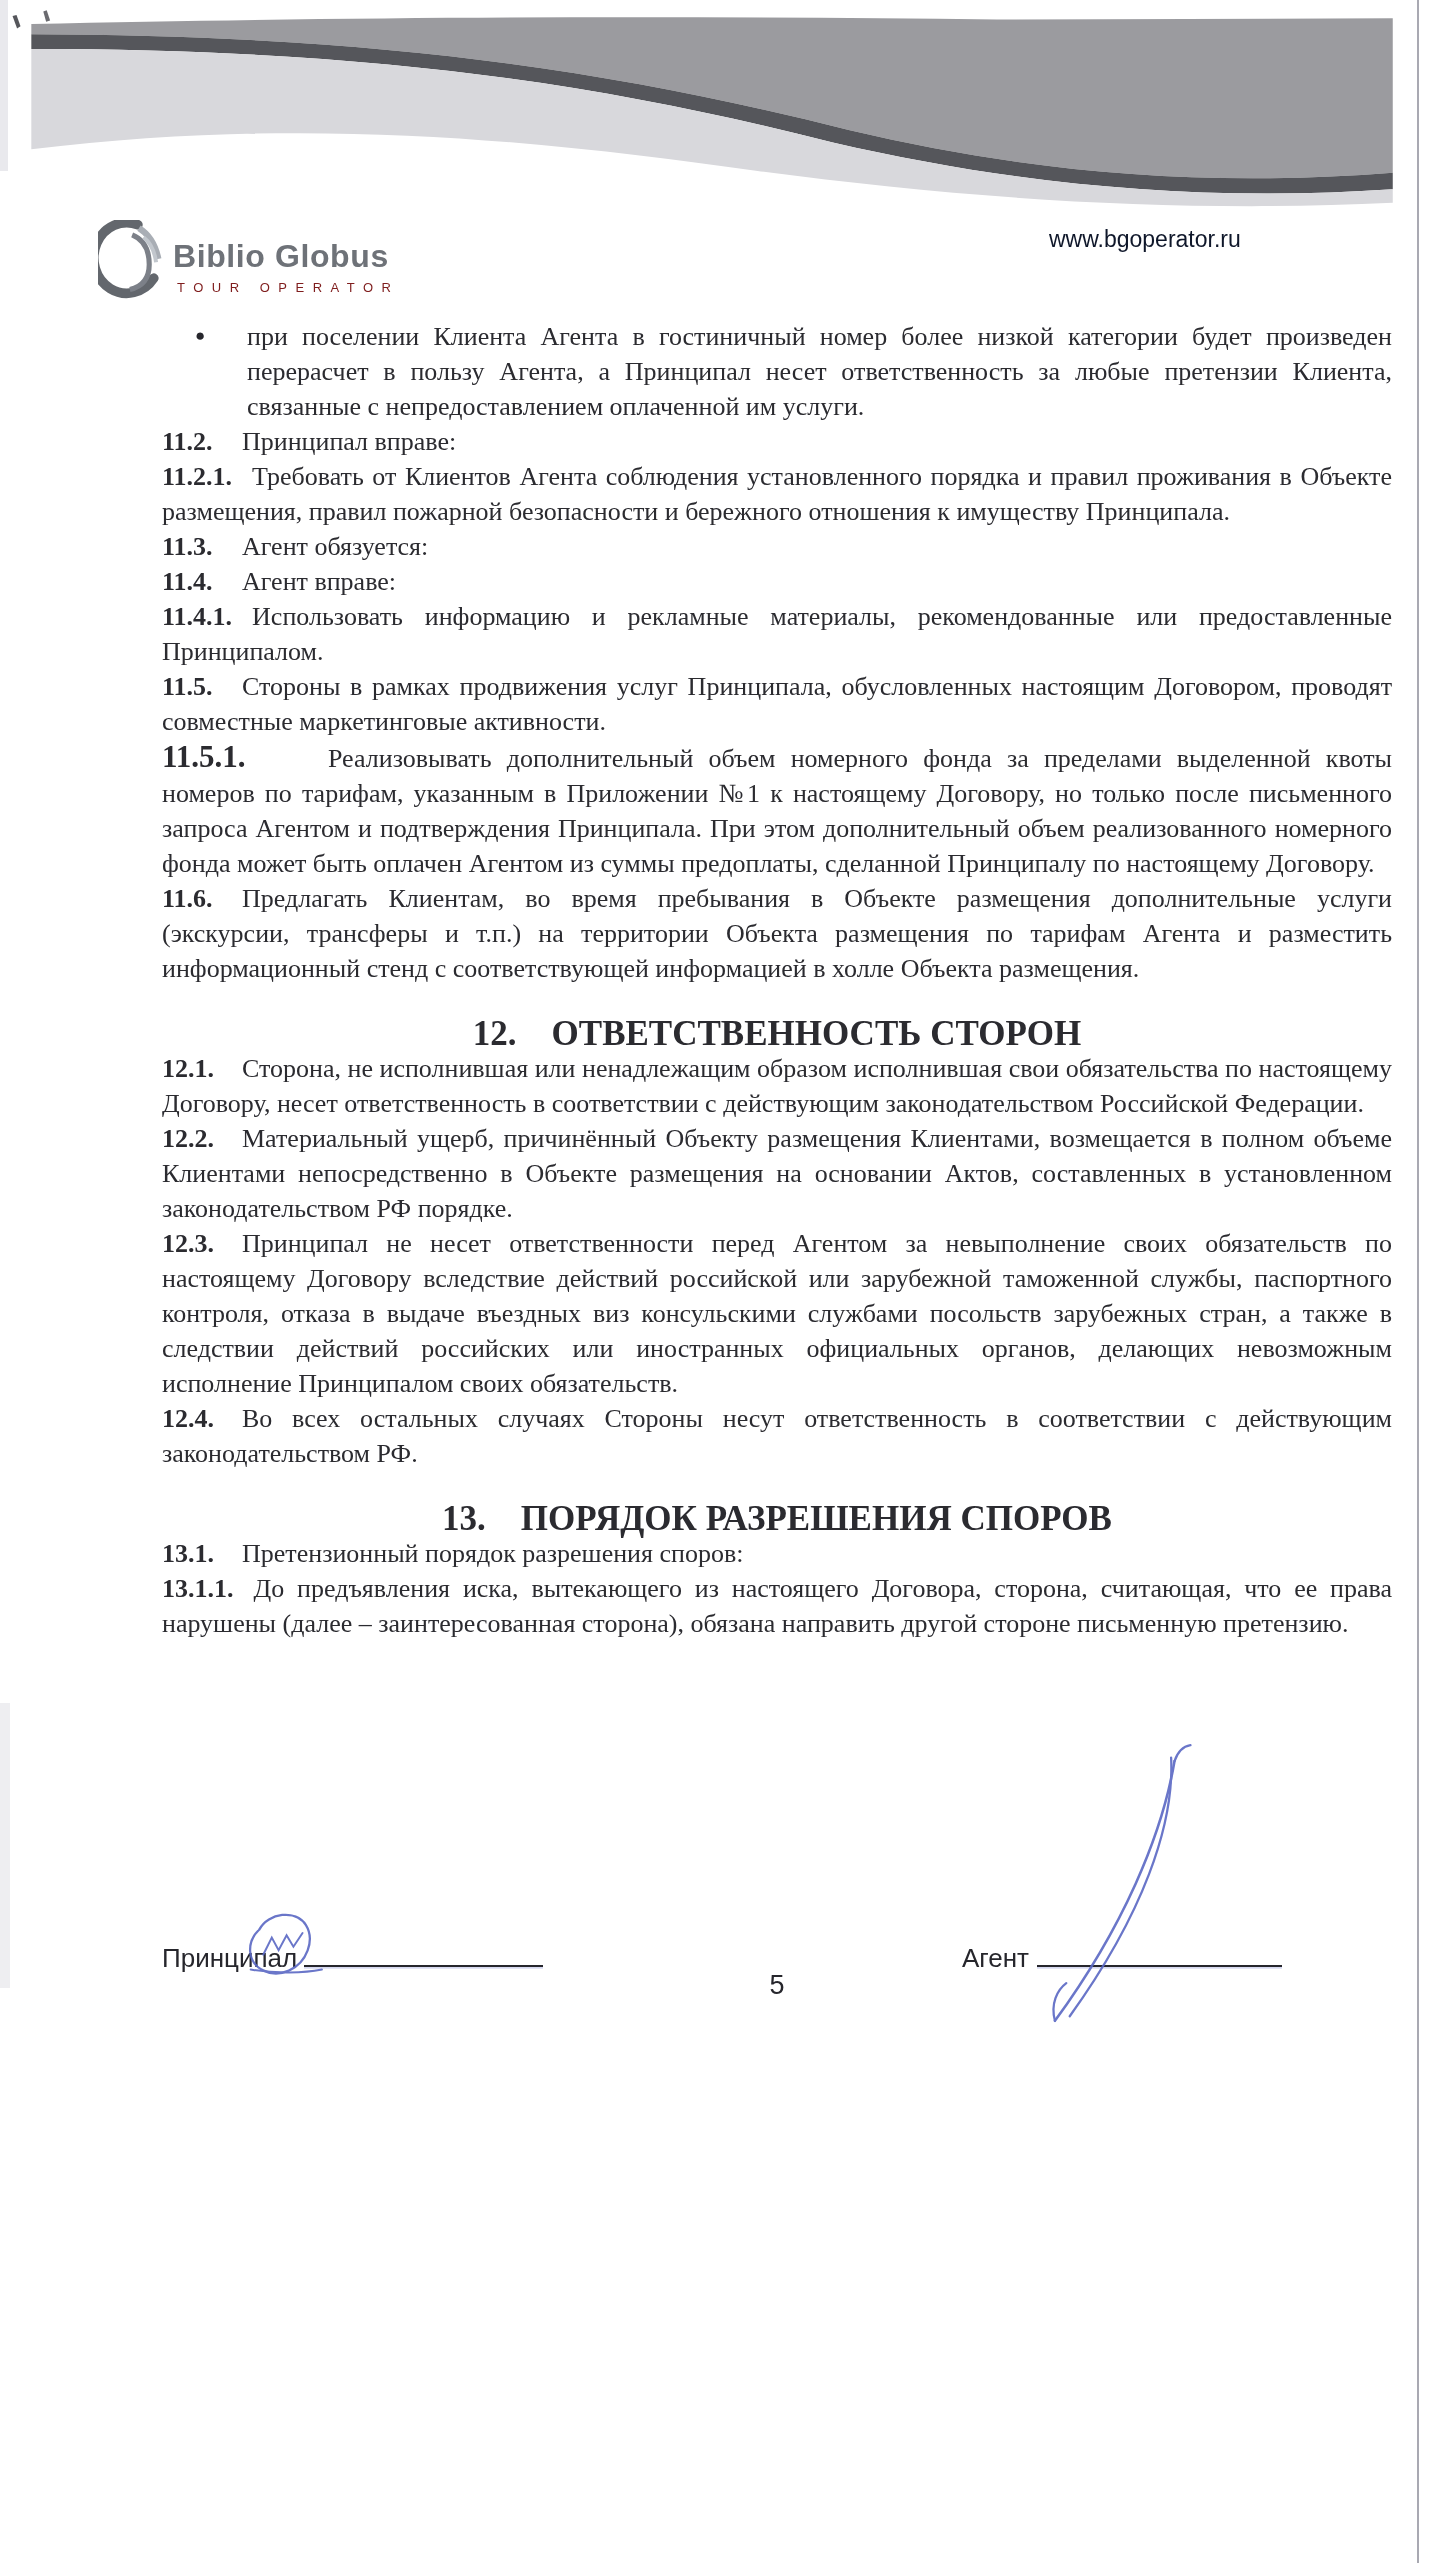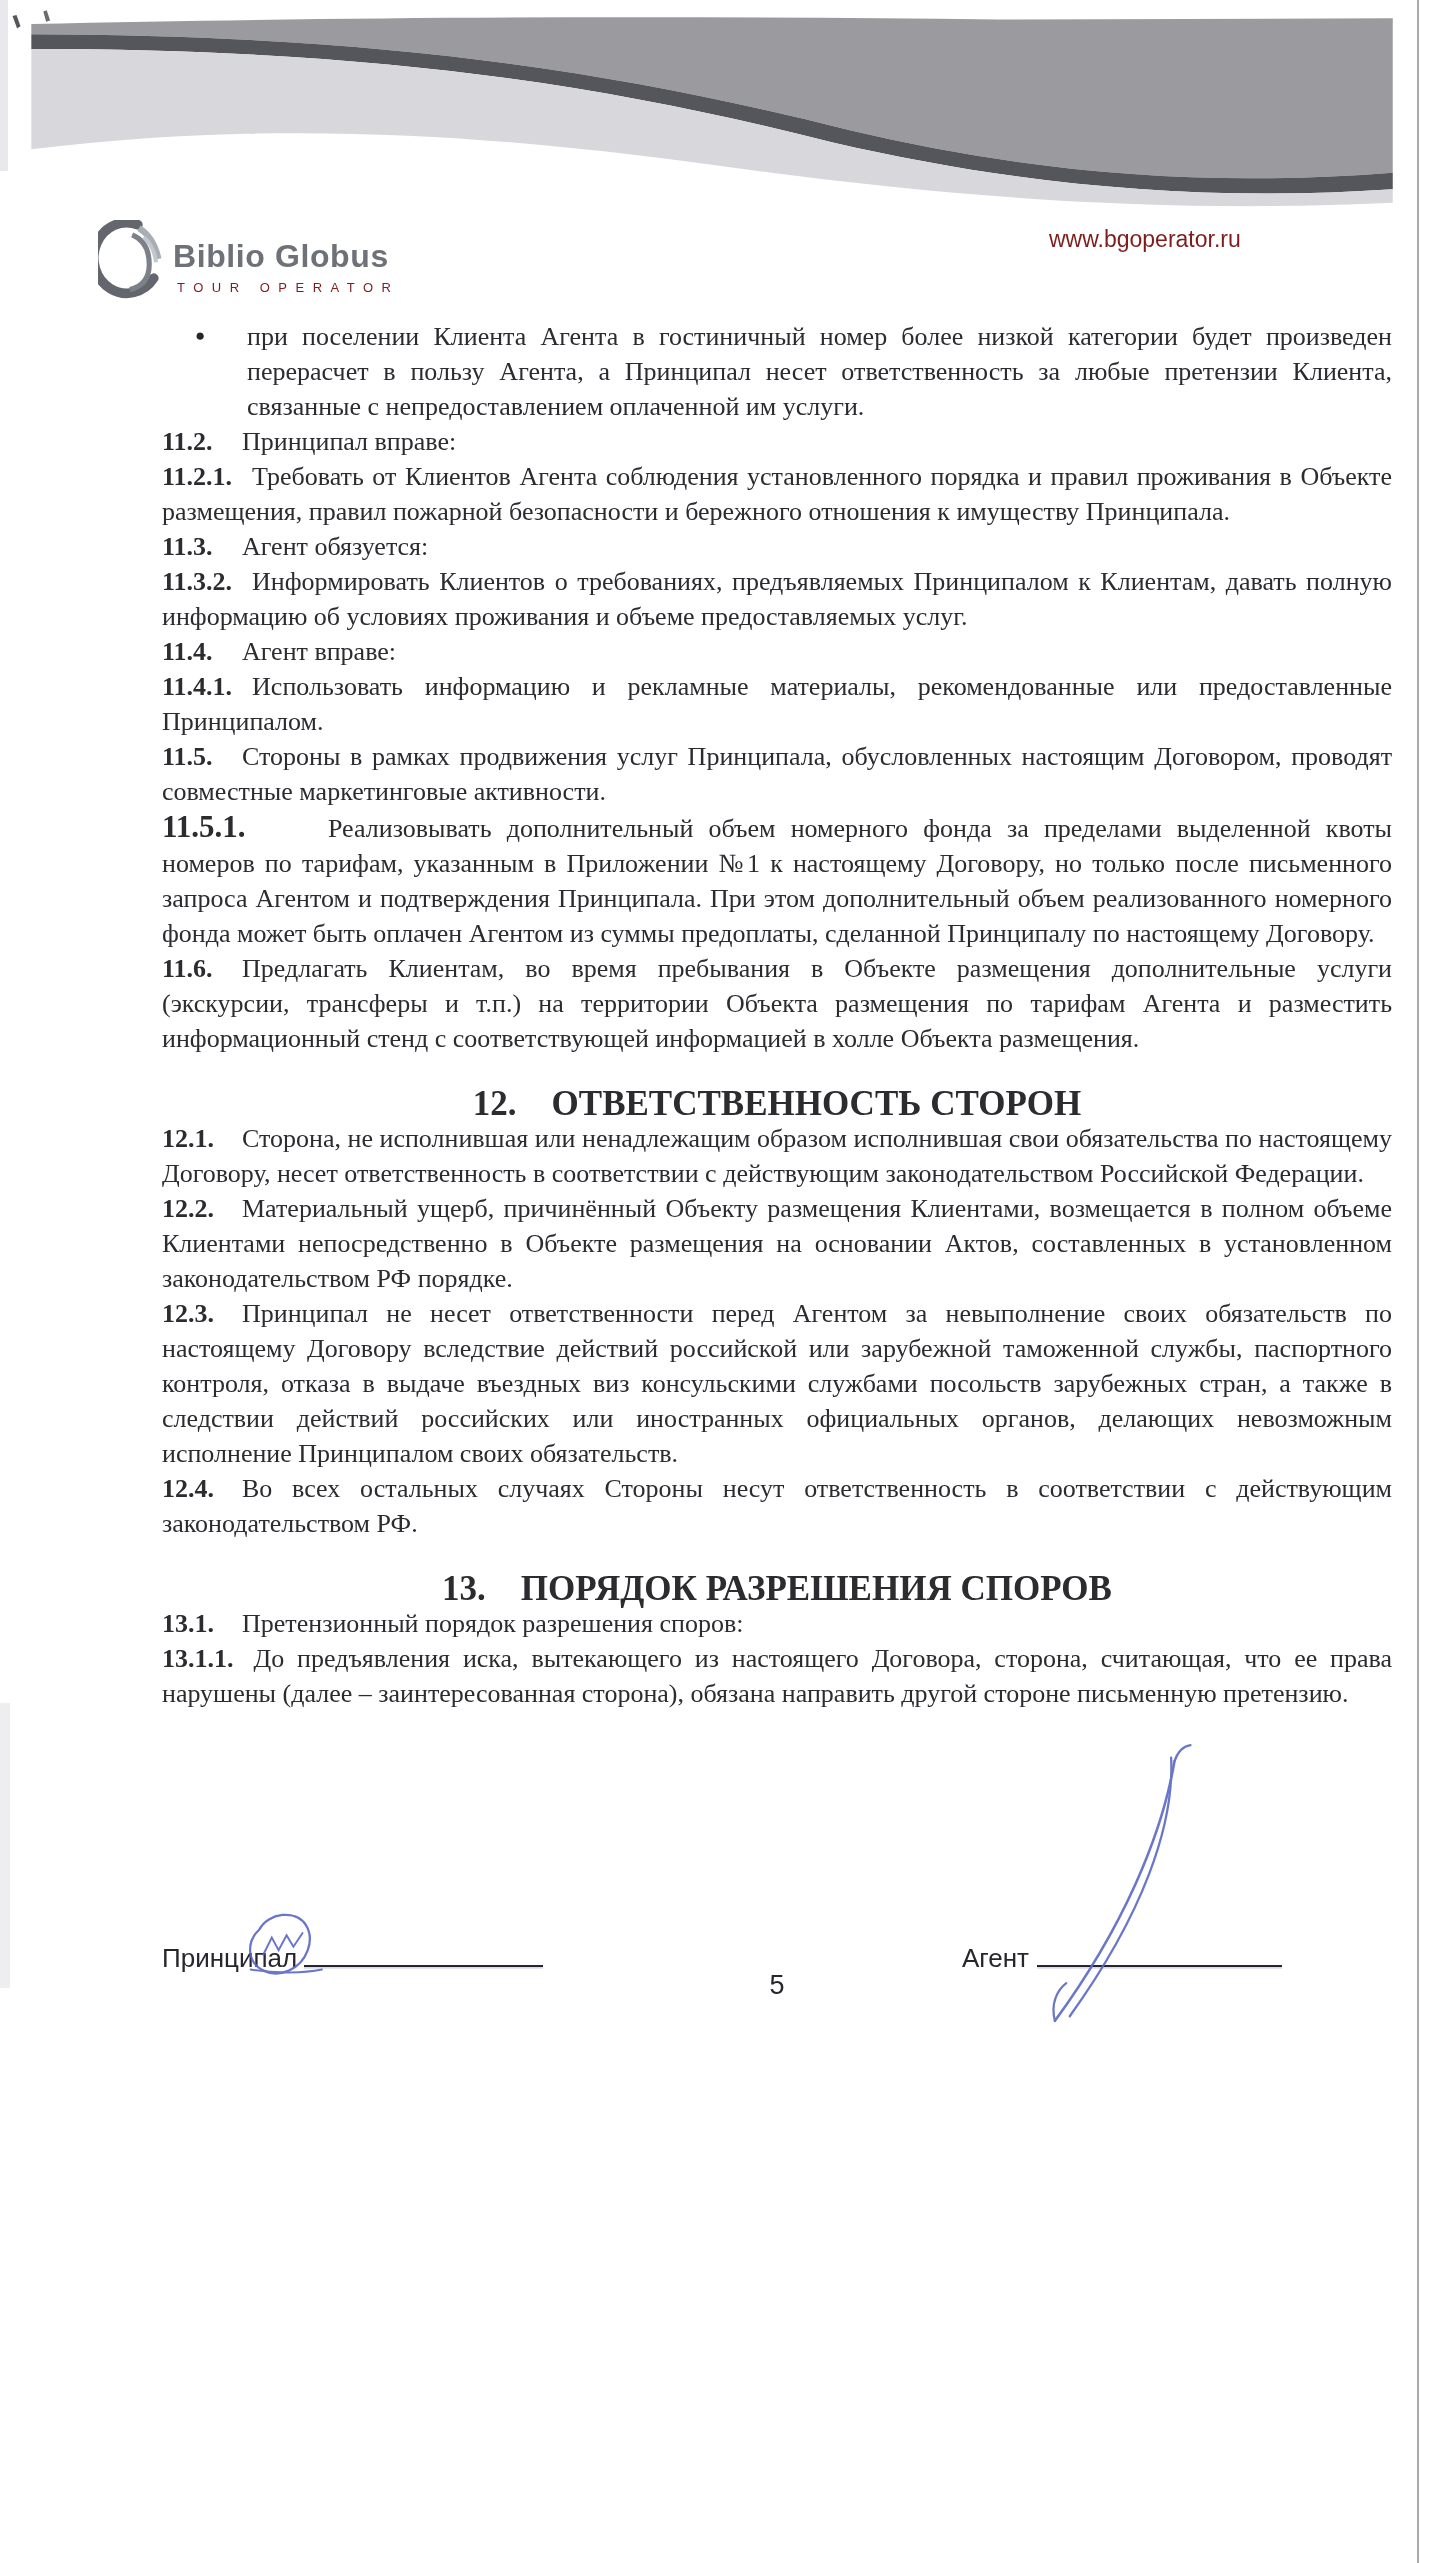--- a/index.html
+++ b/index.html
@@ -11,21 +11,21 @@
   .scan-edge-left-bottom{position:absolute;left:0;top:1703px;width:10.3px;height:285px;background:#ececf0;opacity:.9;}
   .scan-line-right{position:absolute;left:1417px;top:0;width:1.7px;height:2563px;background:#9a9aa4;opacity:.85;}
   
   .logo-row{position:absolute;left:0;top:0;width:1452px;}
   .logo-mark{position:absolute;left:98px;top:220px;}
   .logo-text{position:absolute;left:173px;top:238px;font-family:"Liberation Sans",sans-serif;
              font-weight:bold;font-size:32px;color:#6e7278;letter-spacing:0.6px;}
   .logo-tagline{position:absolute;left:177px;top:280px;font-family:"Liberation Sans",sans-serif;
              font-size:13px;color:#7f1d1d;letter-spacing:8.5px;}
   .website{position:absolute;left:1049px;top:226px;font-family:"Liberation Sans",sans-serif;
-             font-size:23px;color:#7f1d1d;}
+             font-size:23px;color:#0f172a;}
   
   .content{position:absolute;left:162px;top:319px;width:1230px;text-align:justify;
            font-size:26px;line-height:35px;}
   .content p{margin:0;}
   .bullet{position:relative;padding-left:85px;margin-bottom:8px;}
   .bullet .dot{position:absolute;left:33px;top:-1.1px;font-size:17px;color:#26262c;}
   .num{font-weight:bold;white-space:nowrap;}
   .num-top{display:inline-block;min-width:80px;}
   .num-sub{margin-right:20px;}
   .num-big{display:inline-block;min-width:166px;font-size:31px;}
@@ -80,21 +80,20 @@
 
     <p class="bullet"><span class="dot">●</span><span>при поселении Клиента Агента в гостиничный номер более низкой категории будет произведен перерасчет в пользу Агента, а Принципал несет ответственность за любые претензии Клиента, связанные с непредоставлением оплаченной им услуги.</span></p>
 
     <p class="clause"><span class="num num-top">11.2.</span><span>Принципал вправе:</span></p>
 
     <p class="clause"><span class="num num-sub">11.2.1.</span><span>Требовать от Клиентов Агента соблюдения установленного порядка и правил проживания в Объекте размещения, правил пожарной безопасности и бережного отношения к имуществу Принципала.</span></p>
 
     <p class="clause"><span class="num num-top">11.3.</span><span>Агент обязуется:</span></p>
 
 
-    <p class="clause"><span class="num num-sub">11.3.2.</span><span>Информировать Клиентов о требованиях, предъявляемых Принципалом к Клиентам, давать полную информацию об условиях проживания и объеме предоставляемых услуг.</span></p>
 
     <p class="clause"><span class="num num-top">11.4.</span><span>Агент вправе:</span></p>
 
     <p class="clause"><span class="num num-sub">11.4.1.</span><span>Использовать информацию и рекламные материалы, рекомендованные или предоставленные Принципалом.</span></p>
 
     <p class="clause"><span class="num num-top">11.5.</span><span>Стороны в рамках продвижения услуг Принципала, обусловленных настоящим Договором, проводят совместные маркетинговые активности.</span></p>
 
     <p class="clause"><span class="num num-big">11.5.1.</span><span>Реализовывать дополнительный объем номерного фонда за пределами выделенной квоты номеров по тарифам, указанным в Приложении №1 к настоящему Договору, но только после письменного запроса Агентом и подтверждения Принципала. При этом дополнительный объем реализованного номерного фонда может быть оплачен Агентом из суммы предоплаты, сделанной Принципалу по настоящему Договору.</span></p>
 
     <p class="clause"><span class="num num-top">11.6.</span><span>Предлагать Клиентам, во время пребывания в Объекте размещения дополнительные услуги (экскурсии, трансферы и т.п.) на территории Объекта размещения по тарифам Агента и разместить информационный стенд с соответствующей информацией в холле Объекта размещения.</span></p>

